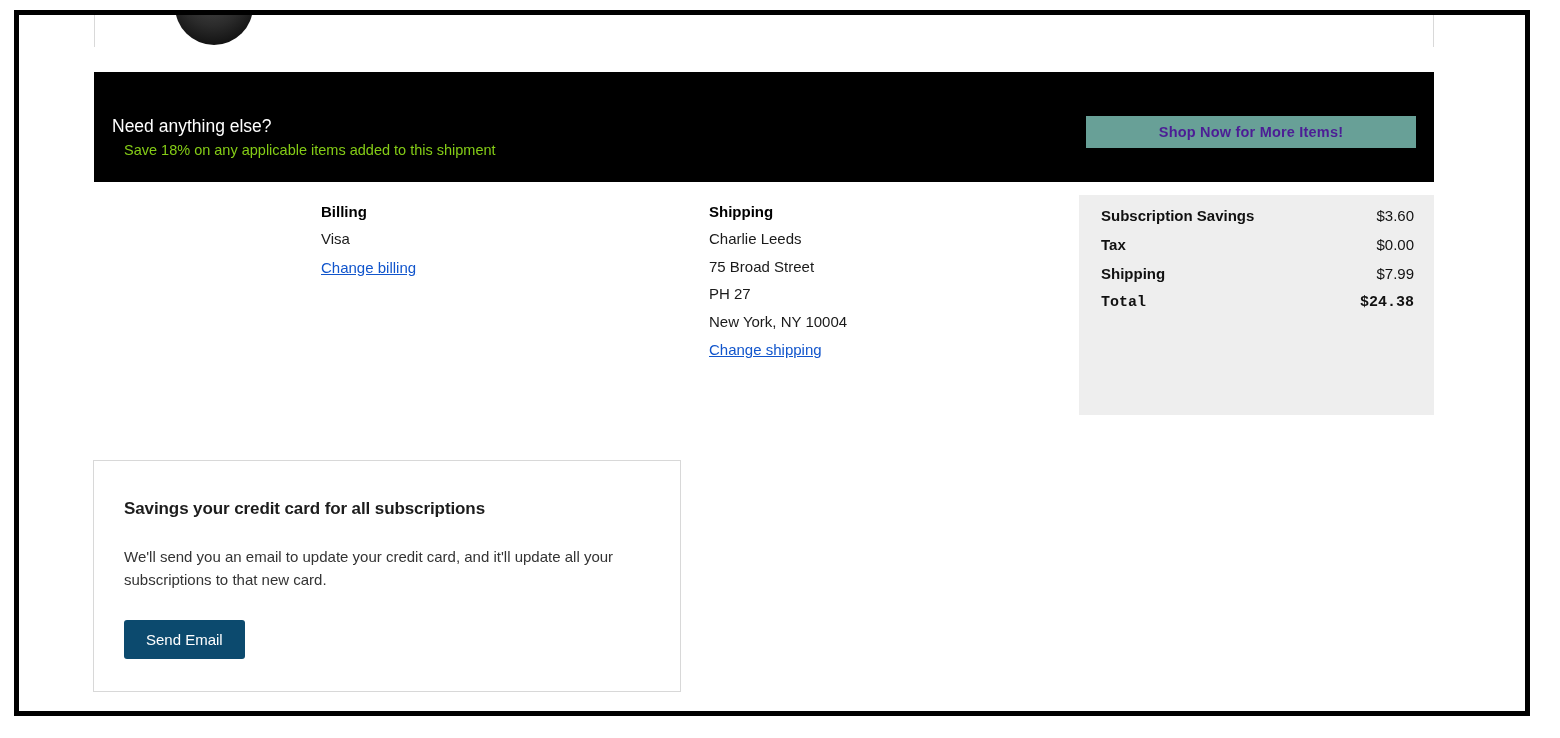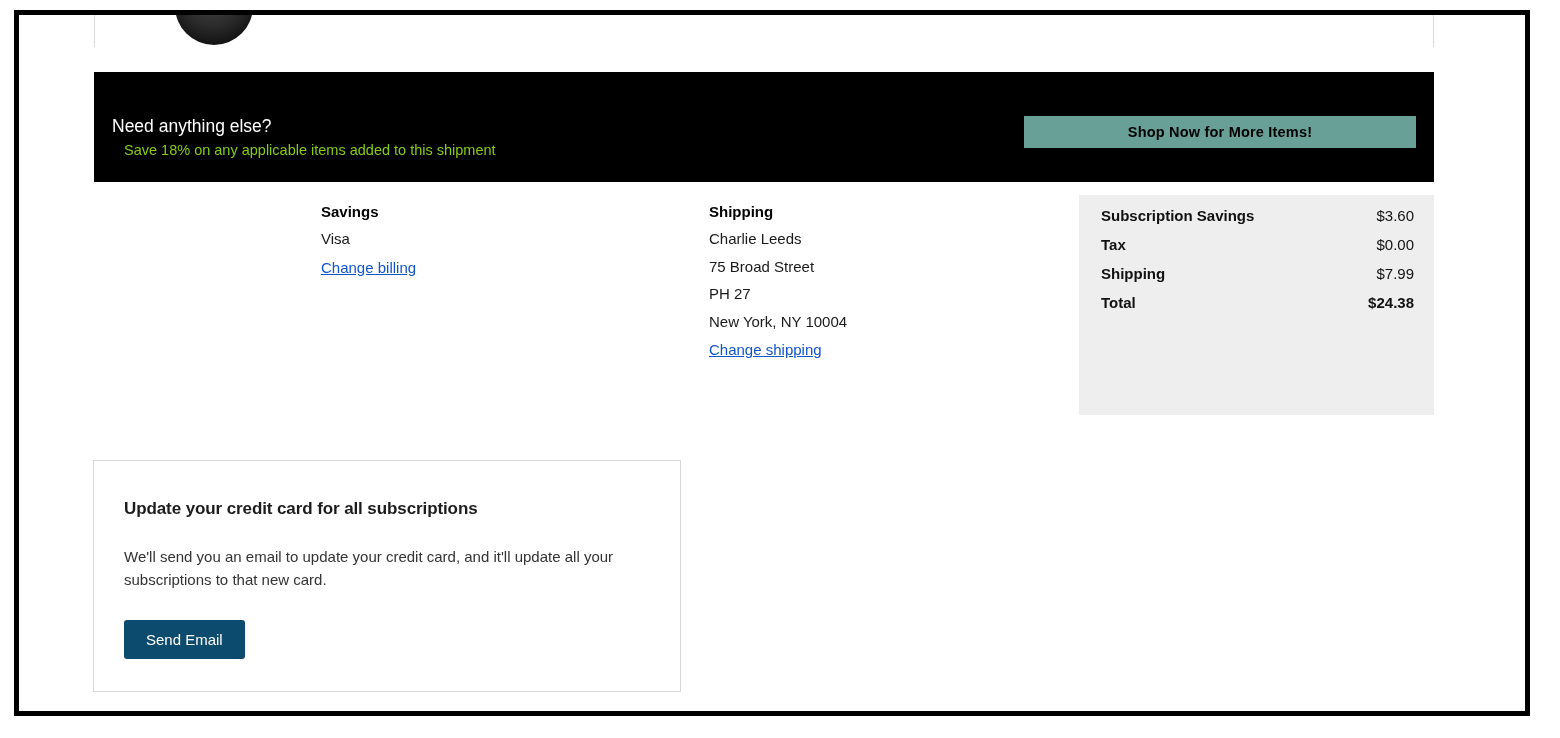--- a/index.html
+++ b/index.html
@@ -104,24 +104,24 @@
     font-size: 14.5px;
     font-weight: 400;
     color: #84cc16;
     line-height: 1.2;
     margin-left: 12px;
   }
   .promo-btn {
     position: absolute;
     right: 18px;
     top: 44px;
-    width: 392px;
+    width: 330px;
     height: 32px;
     background: #68a097;
-    color: #000000;
+    color: #4c1d95;
     border: none;
     font-family: "Liberation Sans", sans-serif;
     font-size: 14.5px;
     font-weight: 700;
     letter-spacing: 0.2px;
     cursor: pointer;
     text-align: center;
     line-height: 32px;
     padding: 0;
   }
@@ -184,20 +184,21 @@
   }
   .totals-row .tv {
     font-weight: 400;
   }
   .totals-row.grand {
     margin-top: 8px;
   }
   .totals-row.grand .tl,
   .totals-row.grand .tv {
     font-weight: 700;
+    font-family: Liberation Mono, monospace;
   }
 
   
   .card-panel {
     position: absolute;
     left: 74px;
     top: 445px;
     width: 588px;
     height: 232px;
     border: 1px solid #d8d8d8;
@@ -242,21 +243,21 @@
       <div class="top-box"></div>
     </div>
 
     <div class="promo">
       <div class="promo-title">Need anything else?</div>
       <div class="promo-sub">Save 18% on any applicable items added to this shipment</div>
       <button class="promo-btn">Shop Now for More Items!</button>
     </div>
 
     <div class="billing-col">
-      <div class="col-head">Savings</div>
+      <div class="col-head">Billing</div>
       <div class="col-line">Visa</div>
       <a class="link">Change billing</a>
     </div>
 
     <div class="shipping-col">
       <div class="col-head">Shipping</div>
       <div class="col-line">Charlie Leeds</div>
       <div class="col-line">75 Broad Street</div>
       <div class="col-line">PH 27</div>
       <div class="col-line">New York, NY 10004</div>
@@ -276,19 +277,19 @@
         <span class="tl">Shipping</span>
         <span class="tv">$7.99</span>
       </div>
       <div class="totals-row grand">
         <span class="tl">Total</span>
         <span class="tv">$24.38</span>
       </div>
     </div>
 
     <div class="card-panel">
-      <div class="card-title">Update your credit card for all subscriptions</div>
+      <div class="card-title">Savings your credit card for all subscriptions</div>
       <div class="card-body">We'll send you an email to update your credit card, and it'll update all your subscriptions to that new card.</div>
       <button class="send-btn">Send Email</button>
     </div>
 
   </div>
 </div>
 
 </body></html>

